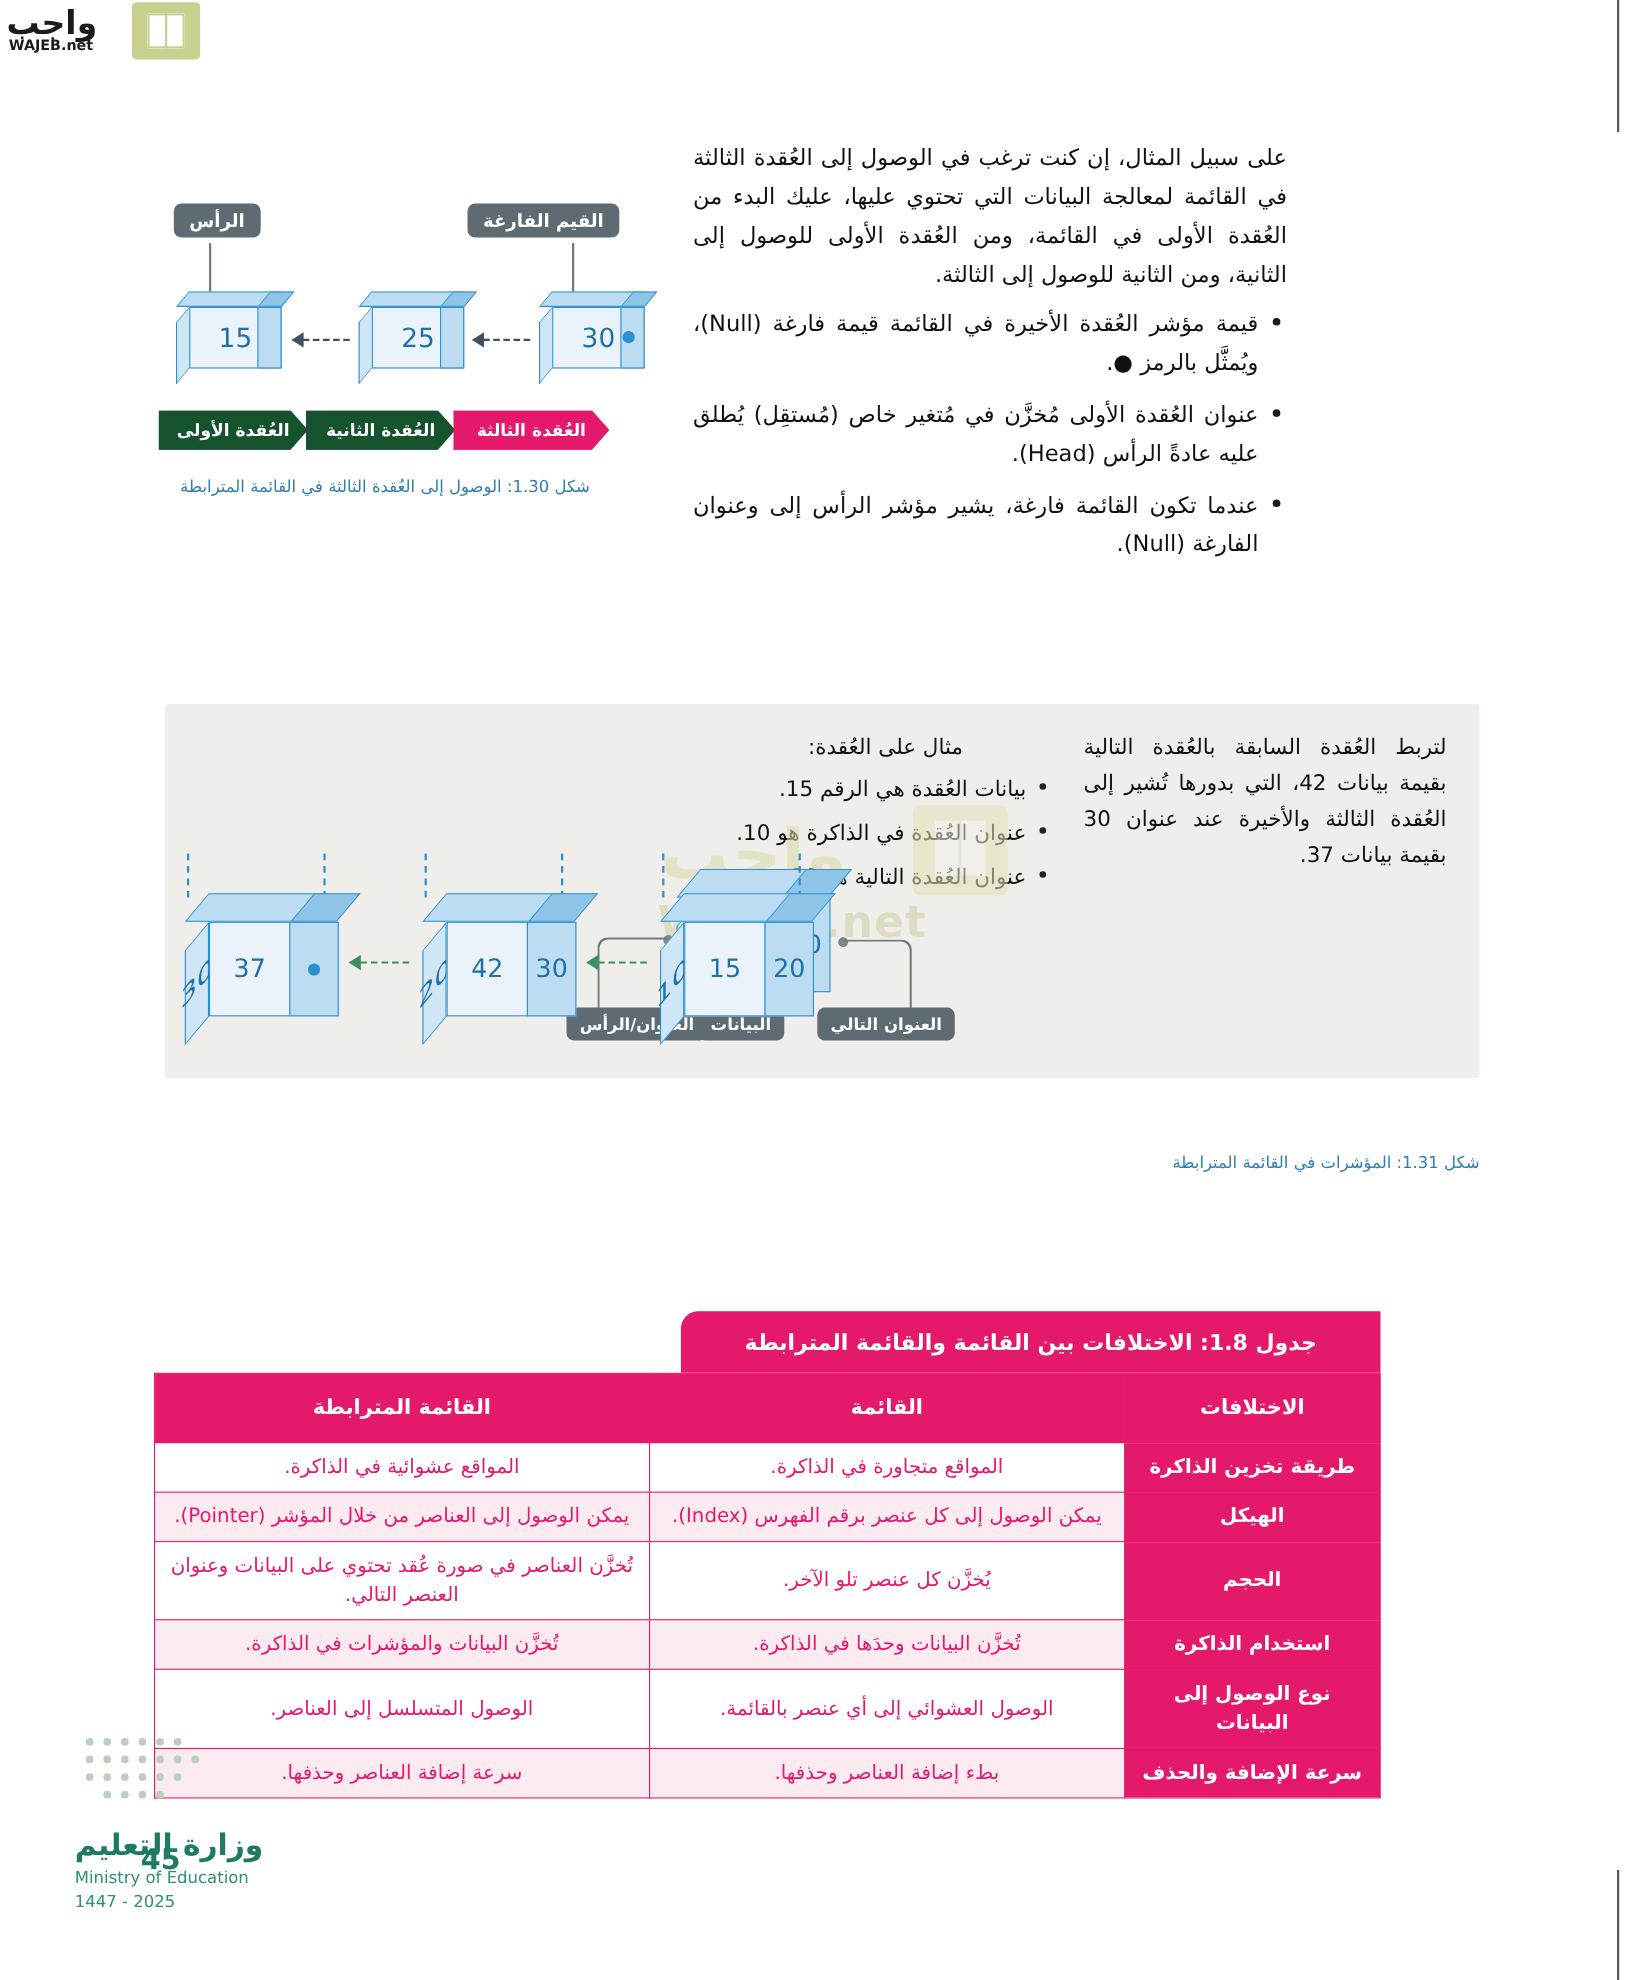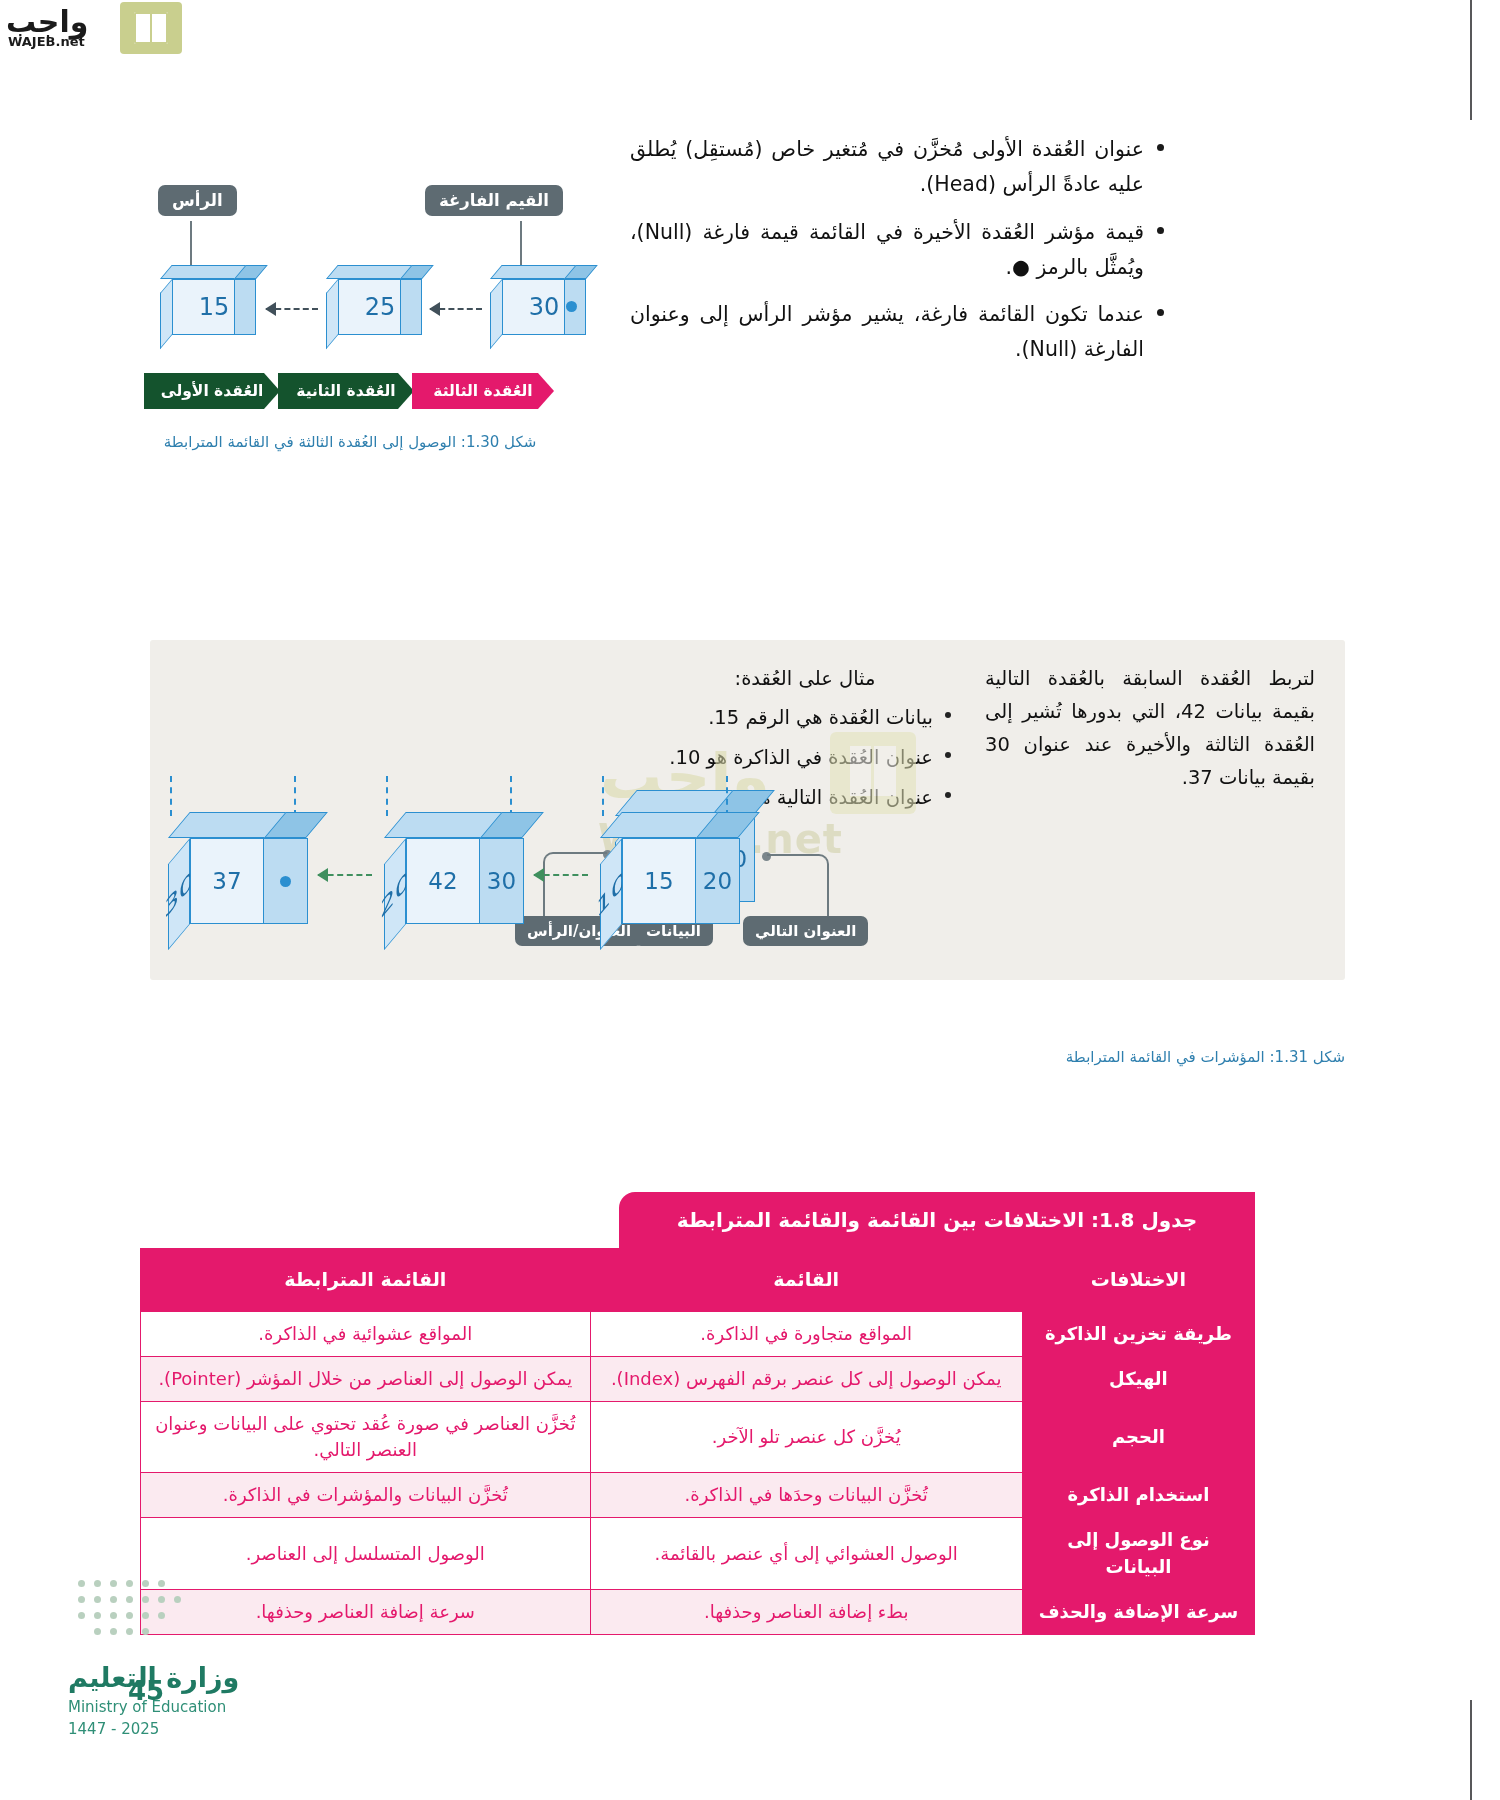--- a/index.html
+++ b/index.html
@@ -243,23 +243,24 @@
     <div class="wbox"></div>
     <div class="wtext">واجب</div>
     <div class="wsub">WAJEB.net</div>
     <div class="wlogo"></div>
   </div>
 
   <div class="edge-rule"></div>
   <div class="edge-rule2"></div>
 
   <div class="col-text">
+    <p>على سبيل المثال، إن كنت ترغب في الوصول إلى العُقدة الثالثة في القائمة لمعالجة البيانات التي تحتوي عليها، عليك البدء من العُقدة الأولى في القائمة، ومن العُقدة الأولى للوصول إلى الثانية، ومن الثانية للوصول إلى الثالثة.</p>
     <ul class="bullets">
+      <li>قيمة مؤشر العُقدة الأخيرة في القائمة قيمة فارغة (Null)، ويُمثَّل بالرمز ●.</li>
       <li>عنوان العُقدة الأولى مُخزَّن في مُتغير خاص (مُستقِل) يُطلق عليه عادةً الرأس (Head).</li>
-      <li>قيمة مؤشر العُقدة الأخيرة في القائمة قيمة فارغة (Null)، ويُمثَّل بالرمز ●.</li>
       <li>عندما تكون القائمة فارغة، يشير مؤشر الرأس إلى وعنوان الفارغة (Null).</li>
     </ul>
   </div>
 
   <div class="fig130">
 
     <div class="tag-gray" style="left:28px;top:10px;">الرأس</div>
     <div class="leader" style="left:60px;top:46px;height:52px;"></div>
     <div class="dot" style="left:56px;top:94px;"></div>
 

